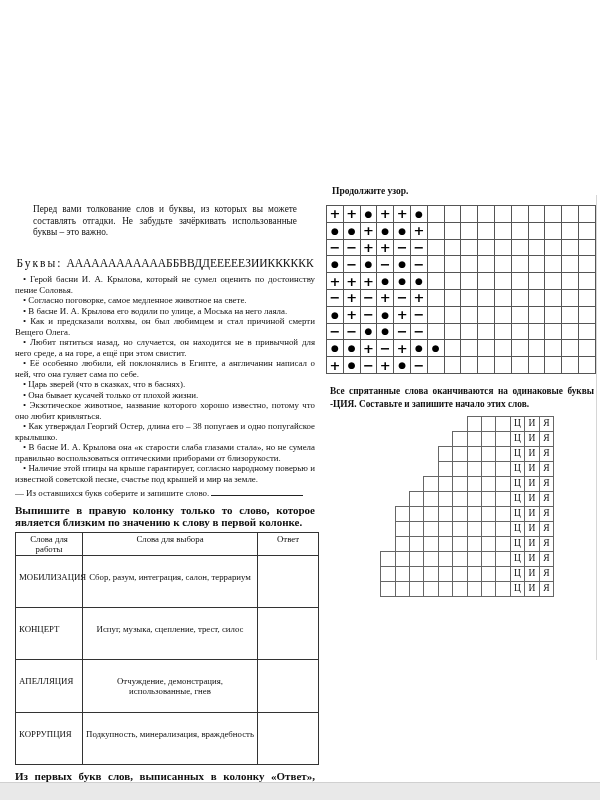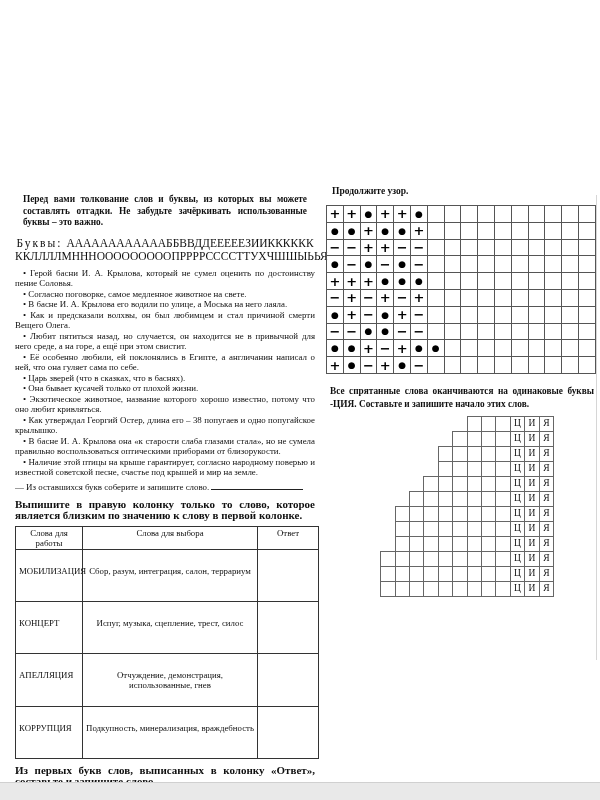--- a/index.html
+++ b/index.html
@@ -4,21 +4,21 @@
 <style>
   html,body{margin:0;padding:0;}
   body{
     width:600px;height:800px;position:relative;overflow:hidden;
     background:#ffffff;color:#101010;
     font-family:"Liberation Serif", serif;
   }
   .col-left{position:absolute;left:15px;top:186px;width:300px;}
   .col-right{position:absolute;left:326px;top:186px;width:270px;}
 
-  .intro{font-weight:bold;font-size:9.3px;line-height:11.5px;text-align:justify;margin:8px;}
+  .intro{font-weight:normal;font-size:9.3px;line-height:11.5px;text-align:justify;margin:18px;}
   .letters{margin:6px 0 4px;text-align:center;font-size:11.5px;line-height:13.5px;}
   .letters .lbl{letter-spacing:2px;margin-right:4px;}
   .clues{margin-top:3px;}
   .clue{margin:0;font-size:8.9px;line-height:10.5px;text-align:justify;text-indent:8px;}
   .remaining{font-size:8.9px;line-height:11px;margin:3px 0 0;}
   .blank-line{display:inline-block;border-bottom:1px solid #222;height:8px;vertical-align:baseline;}
   .blank-sm{width:92px;}
   .blank-lg{width:140px;}
   .task-bold{font-weight:bold;font-size:11px;line-height:11.5px;text-align:justify;margin:6px 0 4px;}
   .final-task{margin-top:6px;}
@@ -62,21 +62,20 @@
 </head>
 <body>
 
 <div>
 
   <div class="col-left">
     <p class="intro">Перед вами толкование слов и буквы, из которых вы можете составлять отгадки. Не забудьте зачёркивать использованные буквы – это важно.</p>
 
     <div class="letters">
       <div><span class="lbl">Буквы:</span><span>ААААААААААААББВВДДЕЕЕЕЕЗИИКККККК</span></div>
-      <div>ККЛЛЛЛМНННОООООООООПРРРРССССТТУХЧШШЫЬЬЯ</div>
     </div>
 
     <div class="clues">
         <p class="clue">• Герой басни И. А. Крылова, который не сумел оценить по достоинству пение Соловья.</p>
         <p class="clue">• Согласно поговорке, самое медленное животное на свете.</p>
         <p class="clue">• В басне И. А. Крылова его водили по улице, а Моська на него лаяла.</p>
         <p class="clue">• Как и предсказали волхвы, он был любимцем и стал причиной смерти Вещего Олега.</p>
         <p class="clue">• Любит пятиться назад, но случается, он находится не в привычной для него среде, а на горе, а ещё при этом свистит.</p>
         <p class="clue">• Её особенно любили, ей поклонялись в Египте, а англичанин написал о ней, что она гуляет сама по себе.</p>
         <p class="clue">• Царь зверей (что в сказках, что в баснях).</p>

